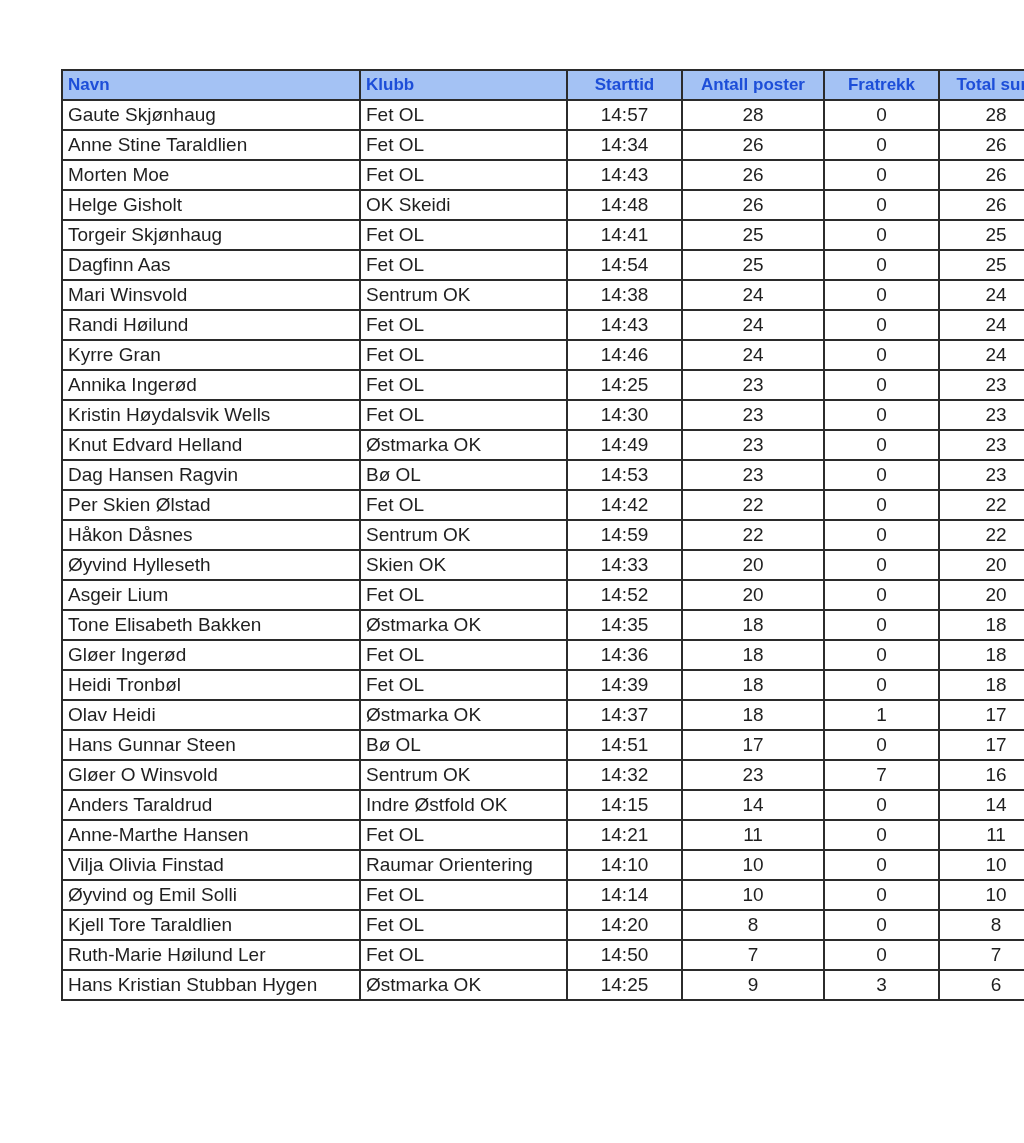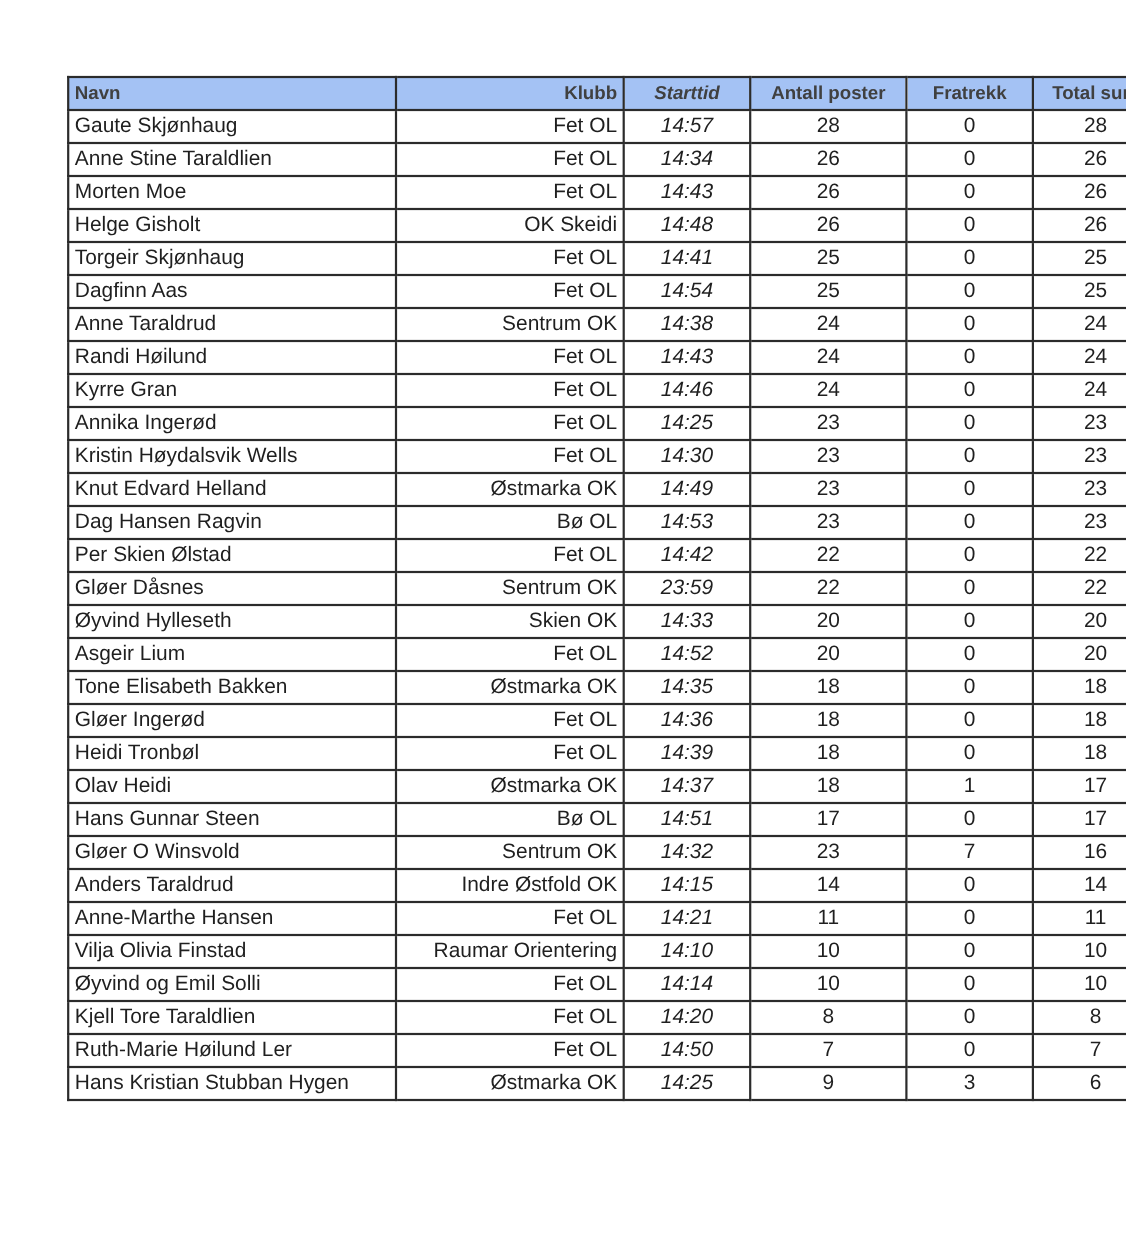--- a/index.html
+++ b/index.html
@@ -25,34 +25,34 @@
     .results-table th,
     .results-table td {
       border: 2px solid #2b2b2b;
       padding: 0 5px;
       font-size: 19px;
       white-space: nowrap;
       overflow: hidden;
     }
     .results-table thead th {
       background: #a4c2f4;
-      color: #404040;
+      color: #1d4ed8;
       font-weight: bold;
       font-size: 17px;
       height: 28px;
       line-height: 28px;
     }
     .results-table tbody td {
       height: 28px;
       line-height: 28px;
       background: #ffffff;
     }
     .col-name { width: 286px; text-align: left; }
-    .col-club { width: 195px; text-align: right; }
-    .col-start { width: 103px; text-align: center; font-style: italic; }
+    .col-club { width: 195px; text-align: left; }
+    .col-start { width: 103px; text-align: center; }
     .col-posts { width: 130px; text-align: center; }
     .col-deduct { width: 103px; text-align: center; }
     .col-total { width: 102px; text-align: center; }
     .results-table thead th.col-start,
     .results-table thead th.col-posts,
     .results-table thead th.col-deduct,
     .results-table thead th.col-total { text-align: center; }
   </style>
 </head>
 <body>
@@ -111,21 +111,21 @@
       </tr>
       <tr>
         <td class="col-name">Dagfinn Aas</td>
         <td class="col-club">Fet OL</td>
         <td class="col-start">14:54</td>
         <td class="col-posts">25</td>
         <td class="col-deduct">0</td>
         <td class="col-total">25</td>
       </tr>
       <tr>
-        <td class="col-name">Anne Taraldrud</td>
+        <td class="col-name">Mari Winsvold</td>
         <td class="col-club">Sentrum OK</td>
         <td class="col-start">14:38</td>
         <td class="col-posts">24</td>
         <td class="col-deduct">0</td>
         <td class="col-total">24</td>
       </tr>
       <tr>
         <td class="col-name">Randi Høilund</td>
         <td class="col-club">Fet OL</td>
         <td class="col-start">14:43</td>
@@ -175,23 +175,23 @@
       </tr>
       <tr>
         <td class="col-name">Per Skien Ølstad</td>
         <td class="col-club">Fet OL</td>
         <td class="col-start">14:42</td>
         <td class="col-posts">22</td>
         <td class="col-deduct">0</td>
         <td class="col-total">22</td>
       </tr>
       <tr>
-        <td class="col-name">Gløer Dåsnes</td>
+        <td class="col-name">Håkon Dåsnes</td>
         <td class="col-club">Sentrum OK</td>
-        <td class="col-start">23:59</td>
+        <td class="col-start">14:59</td>
         <td class="col-posts">22</td>
         <td class="col-deduct">0</td>
         <td class="col-total">22</td>
       </tr>
       <tr>
         <td class="col-name">Øyvind Hylleseth</td>
         <td class="col-club">Skien OK</td>
         <td class="col-start">14:33</td>
         <td class="col-posts">20</td>
         <td class="col-deduct">0</td>

